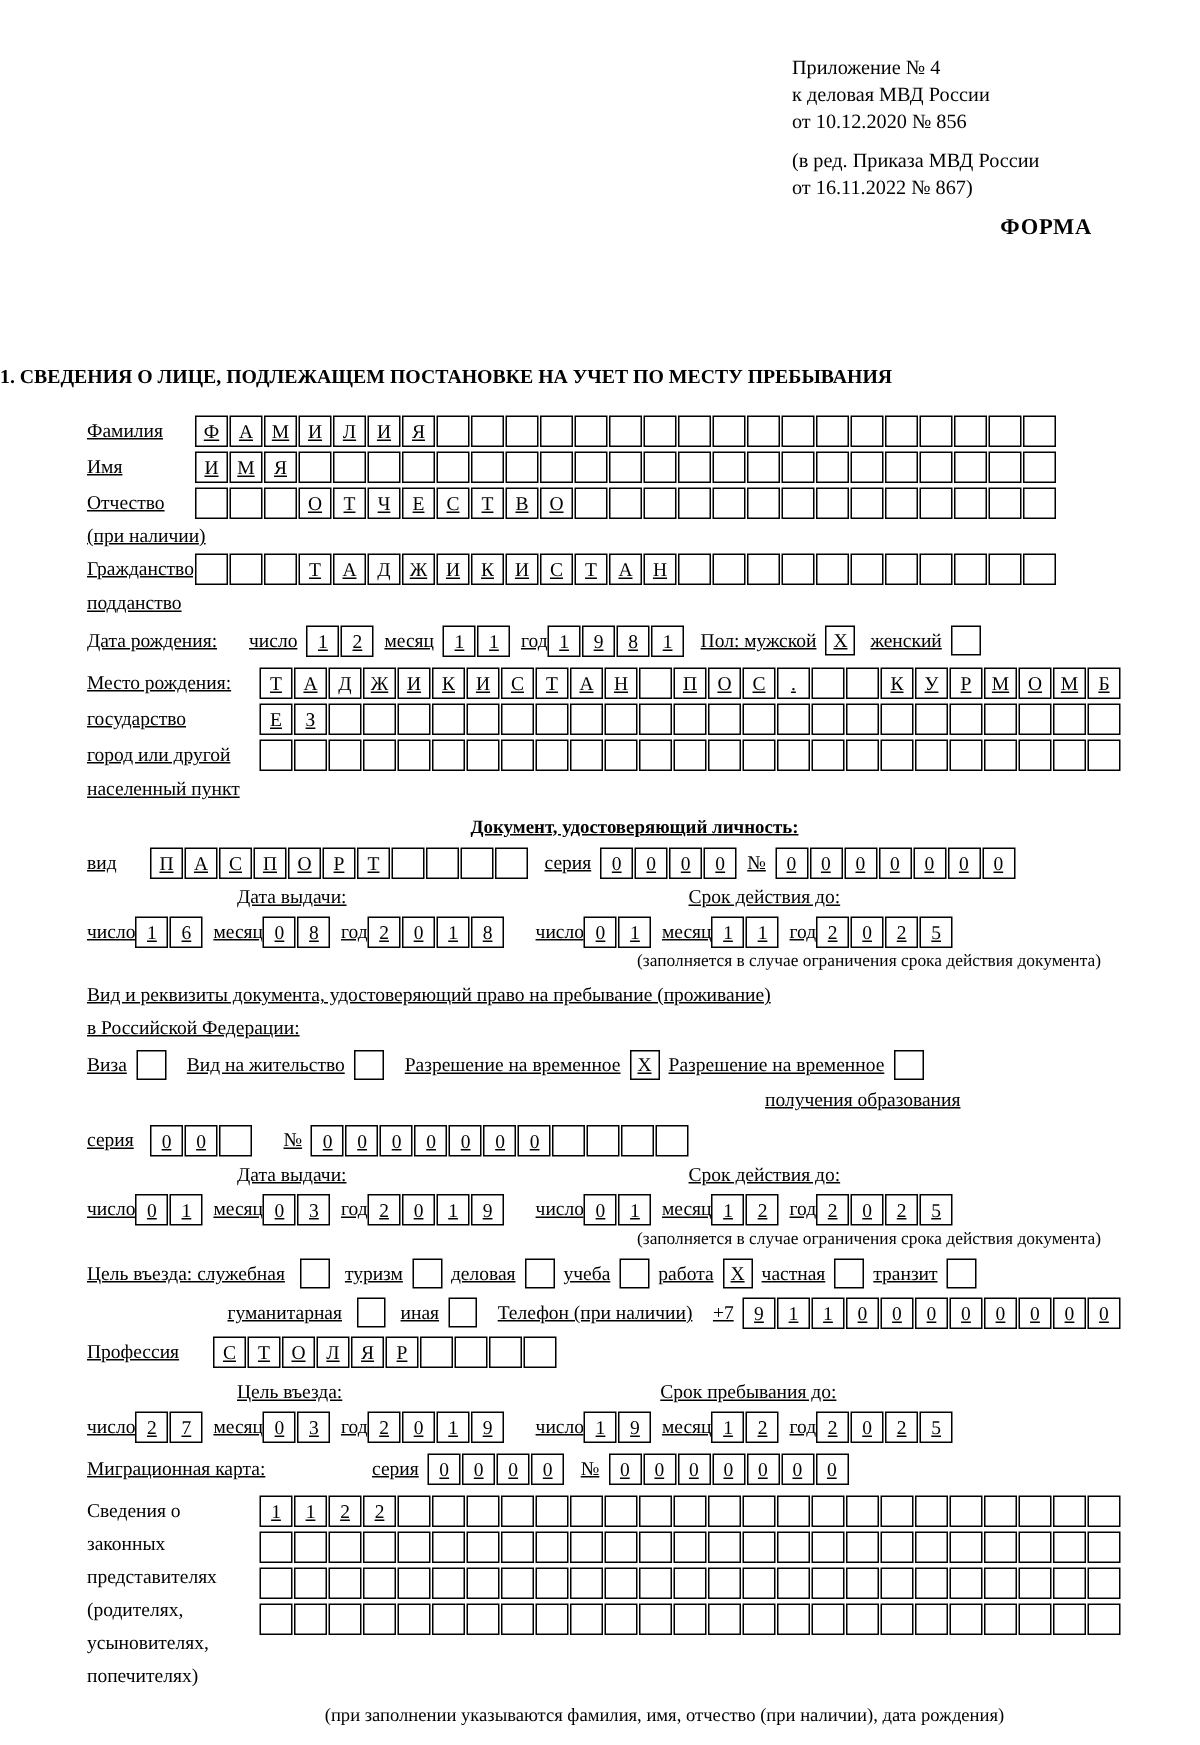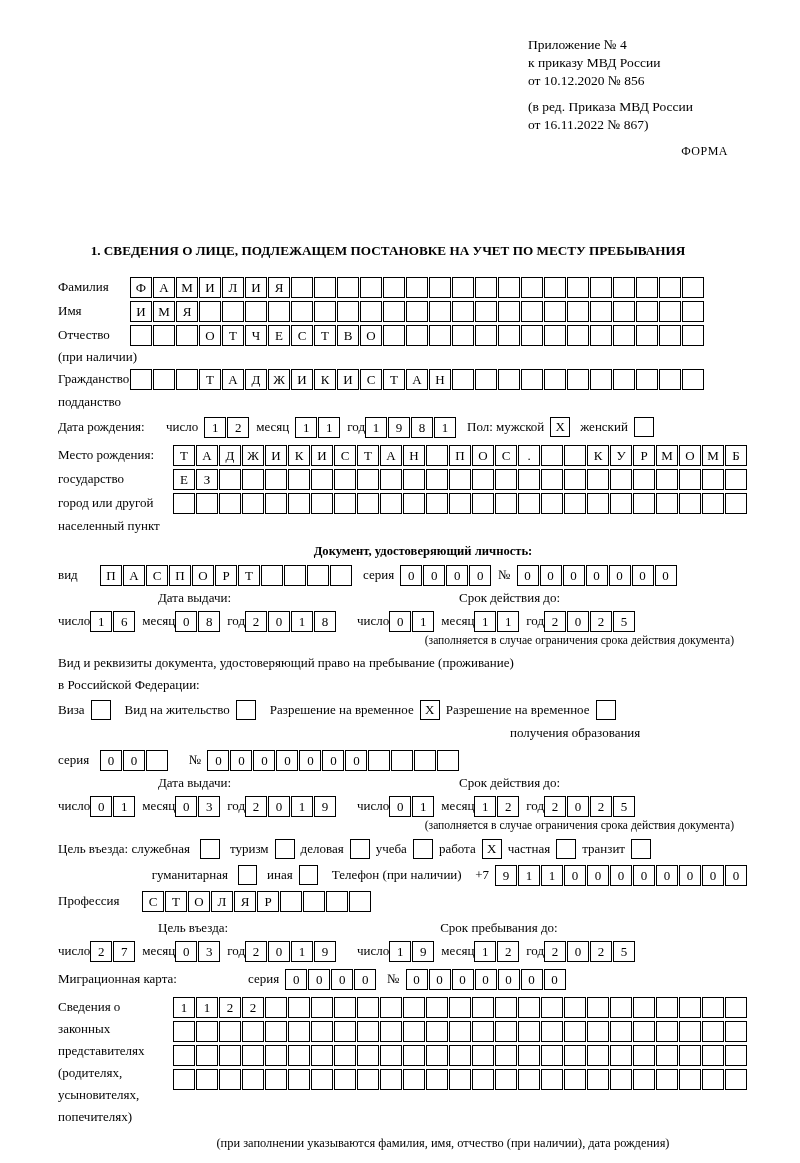--- a/index.html
+++ b/index.html
@@ -29,22 +29,22 @@
     text-align: left;
     font-size: 13.5px;
     line-height: 1.35;
     width: 200px;
   }
   .header-block .gap { height: 7px; }
   .forma {
     position: absolute;
     top: 144px;
     right: 72px;
-    font-size: 12px;
-    font-weight: normal;
+    font-size: 15px;
+    font-weight: bold;
     letter-spacing: 0.5px;
   }
   .title {
     position: absolute;
     top: 182px;
     left: 0;
     width: 800px;
     text-align: center;
     font-size: 15px;
     font-weight: bold;
@@ -56,36 +56,37 @@
     width: 56px;
     border-bottom: 1.2px solid #000;
     vertical-align: 2px;
     margin-left: 4px;
   }
   .section-title {
     position: absolute;
     top: 243px;
     left: 0;
     width: 776px;
-    text-align: center;
+    text-align: left;
     font-size: 13.2px;
     font-weight: bold;
   }
   .form-area {
     position: absolute;
     top: 276px;
     left: 58px;
     width: 690px;
     font-size: 13px;
   }
   .row {
     display: flex;
     align-items: center;
     margin-bottom: 2px;
     min-height: 22px;
+    text-decoration: underline;
   }
   .label {
     font-size: 13px;
     white-space: nowrap;
   }
   .lbl-w1 { width: 72px; }
   .boxes {
     display: flex;
   }
   .cell {
@@ -142,21 +143,21 @@
   .mt4 { margin-top: 4px; }
   .mt6 { margin-top: 6px; }
 </style>
 </head>
 <body>
 
 <div class="page">
 
   <div class="header-block">
     <div>Приложение № 4</div>
-    <div>к приказу МВД России</div>
+    <div>к деловая МВД России</div>
     <div>от 10.12.2020 № 856</div>
     <div class="gap"></div>
     <div>(в ред. Приказа МВД России</div>
     <div>от 16.11.2022 № 867)</div>
   </div>
 
   <div class="forma">ФОРМА</div>
 
 
   <div class="section-title">1. СВЕДЕНИЯ О ЛИЦЕ, ПОДЛЕЖАЩЕМ ПОСТАНОВКЕ НА УЧЕТ ПО МЕСТУ ПРЕБЫВАНИЯ</div>

